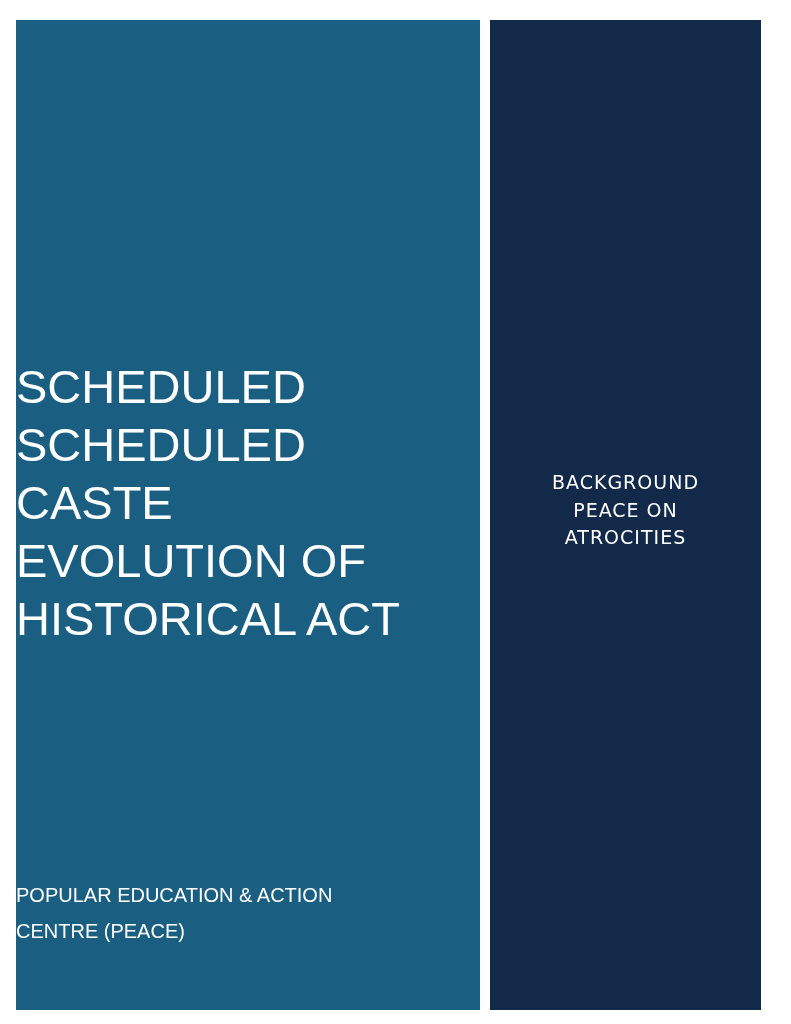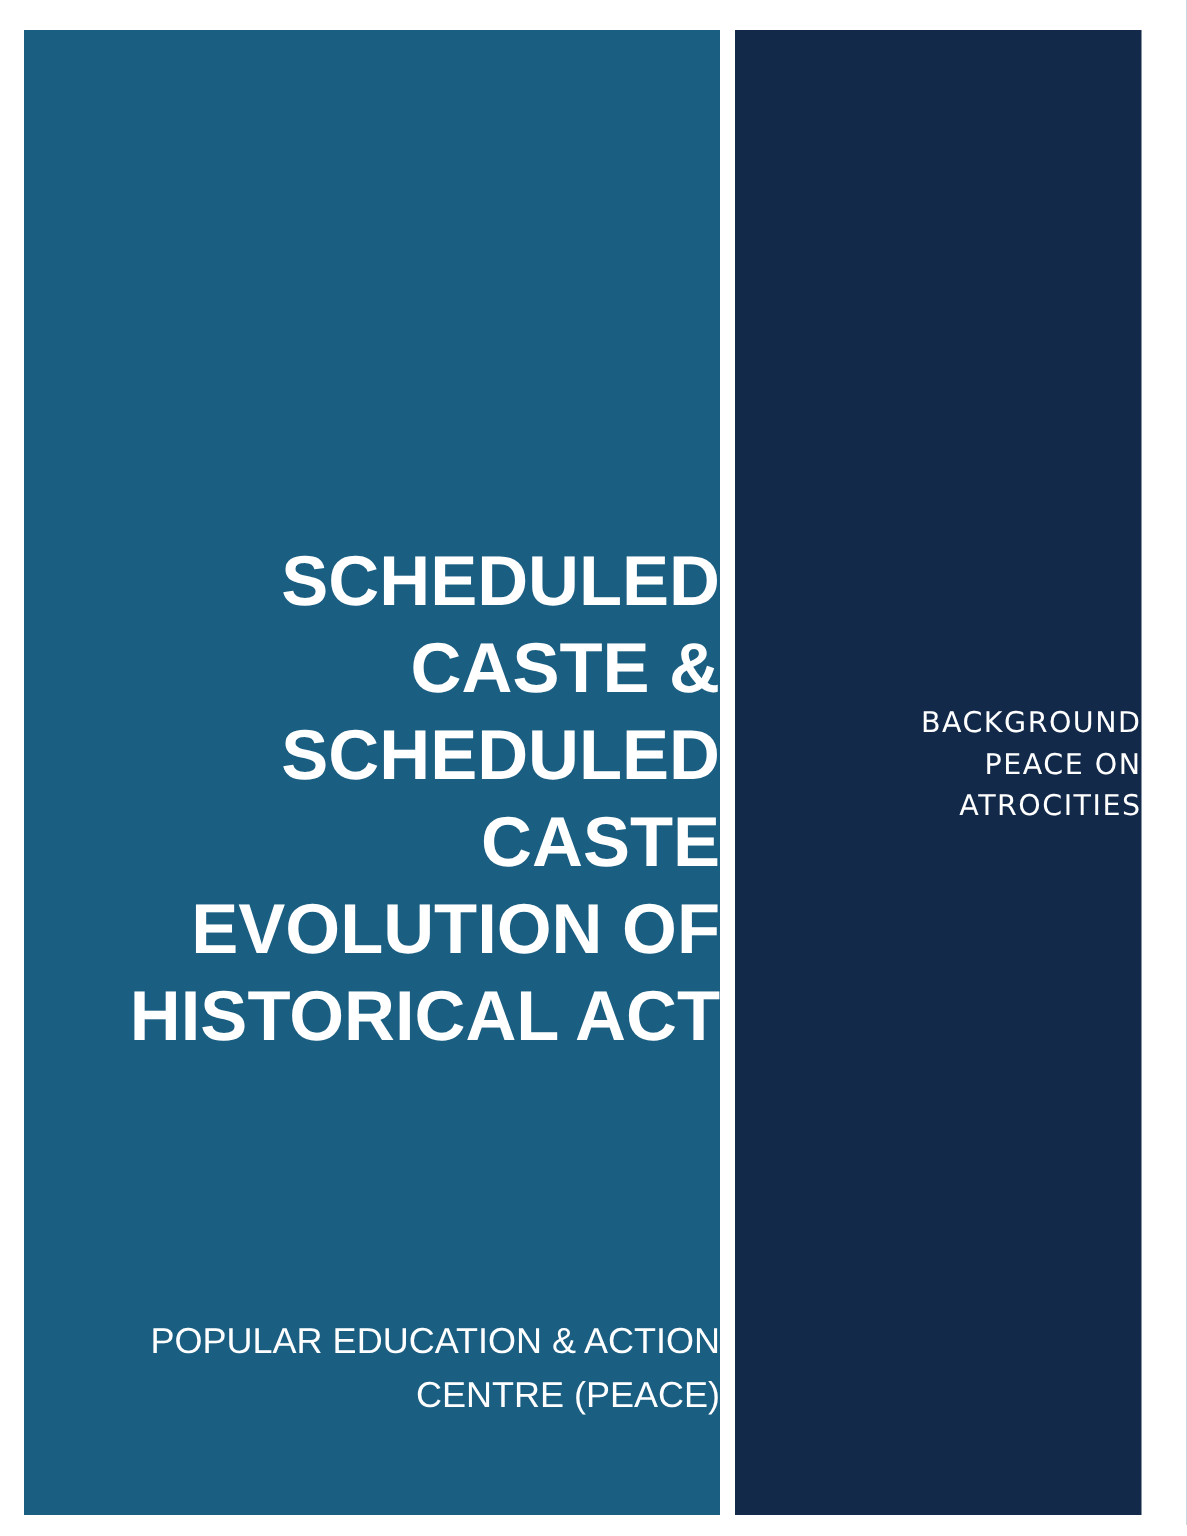--- a/index.html
+++ b/index.html
@@ -28,70 +28,69 @@
       top: 20px;
       width: 271px;
       height: 990px;
       background: #12294a;
     }
     .main-title {
       position: absolute;
       left: 0;
       top: 338px;
       width: 464px;
-      text-align: right;
+      text-align: left;
       color: #ffffff;
       font-size: 47px;
       line-height: 58px;
       letter-spacing: 0px;
       margin: 0;
-      font-weight: bold;
+      font-weight: normal;
     }
     .main-title span {
       display: block;
       white-space: nowrap;
     }
     .publisher {
       position: absolute;
       left: 0;
       top: 857px;
       width: 464px;
-      text-align: right;
+      text-align: left;
       color: #ffffff;
-      font-size: 24px;
+      font-size: 20px;
       line-height: 36px;
     }
     .publisher span {
       display: block;
       white-space: nowrap;
     }
     .subtitle {
       position: absolute;
       left: 0;
       top: 449px;
       width: 271px;
-      text-align: right;
+      text-align: center;
       color: #ffffff;
       font-family: "DejaVu Sans", "Liberation Sans", sans-serif;
       font-size: 19px;
       line-height: 27.5px;
       letter-spacing: 1px;
     }
     .subtitle span {
       display: block;
       white-space: nowrap;
     }
   </style>
 </head>
 <body>
 
 <div class="panel-left">
   <h1 class="main-title">
     <span>SCHEDULED</span>
-    <span>CASTE &amp;</span>
     <span>SCHEDULED</span>
     <span>CASTE</span>
     <span>EVOLUTION OF</span>
     <span>HISTORICAL ACT</span>
   </h1>
   <div class="publisher">
     <span>POPULAR EDUCATION &amp; ACTION</span>
     <span>CENTRE (PEACE)</span>
   </div>
 </div>

